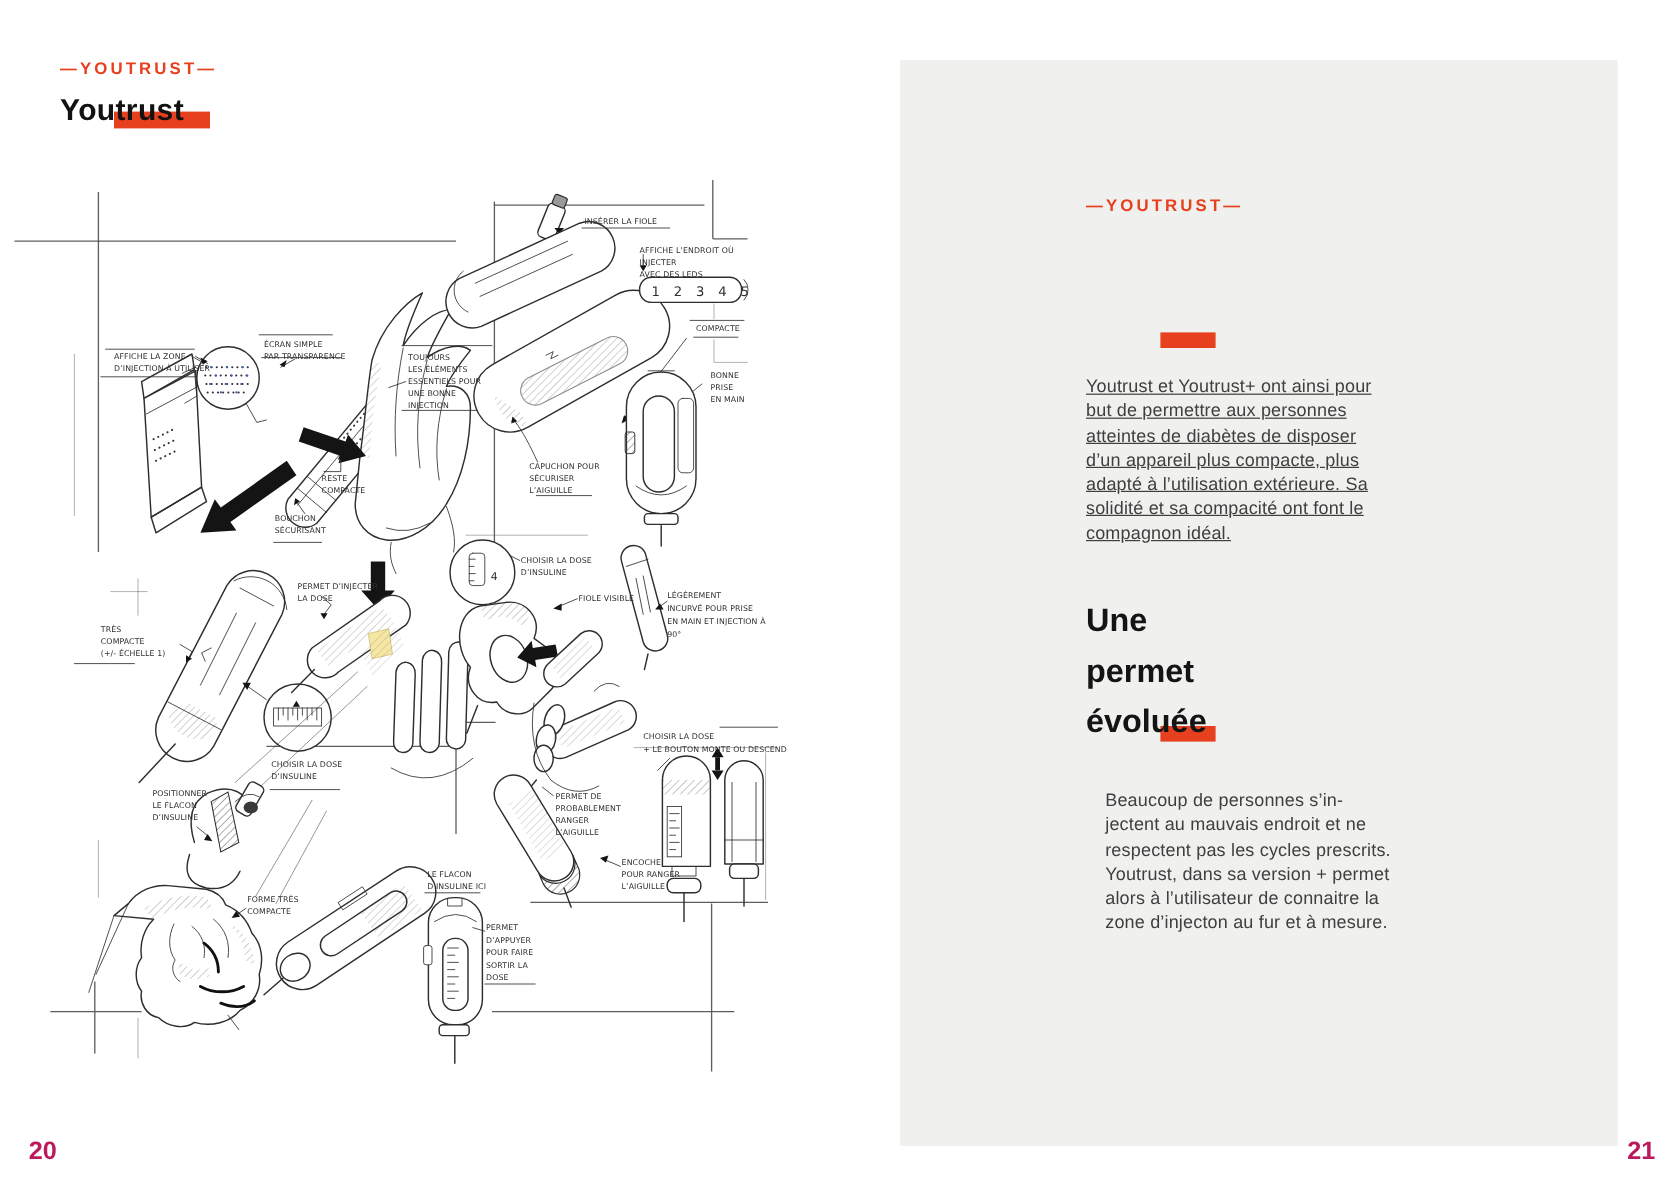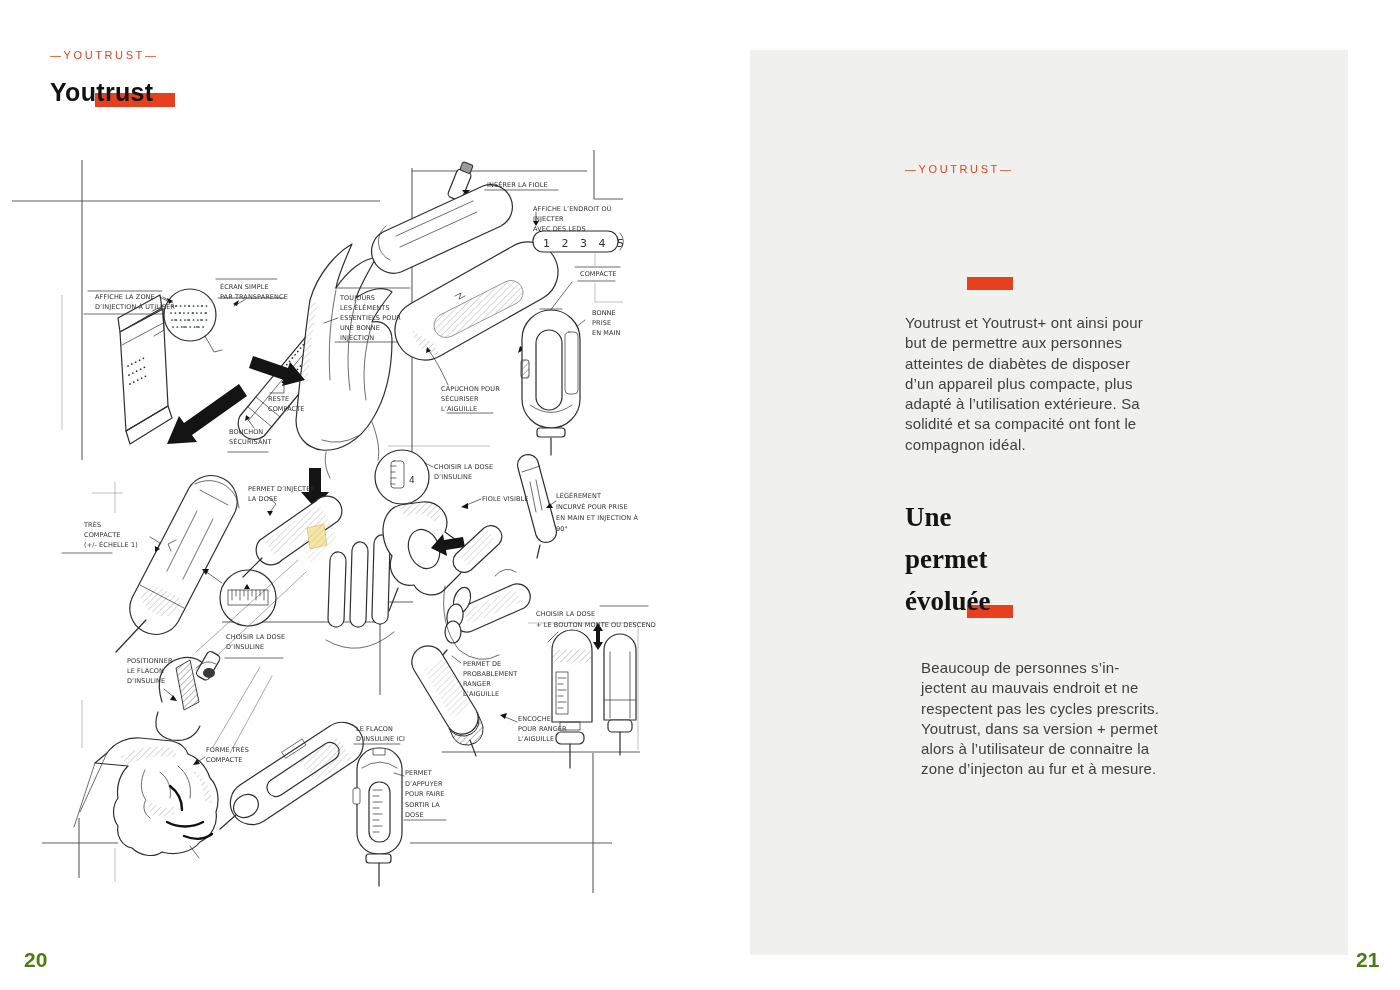--- a/index.html
+++ b/index.html
@@ -1,27 +1,27 @@
 <!DOCTYPE html>
 <html style="--accent: #e6401e; --panel: #f0f0ee; --sketch_blue: #3b5fa0; --sketch_yellow: #f5e7a3;"><head>
 <meta charset="utf-8">
 <style>
   html,body{margin:0;padding:0;background:#ffffff;}
   .page{position:relative;width:1400px;height:990px;background:#fff;overflow:hidden;
         font-family:"Liberation Sans",sans-serif;color:#1a1a1a;}
   .abs{position:absolute;}
-  .brand{font-weight:normal;font-size:11px;letter-spacing:2.6px;color:var(--accent,#e6401e);white-space:nowrap;}
+  .brand{font-weight:bold;font-size:14px;letter-spacing:2.6px;color:var(--accent,#e6401e);white-space:nowrap;}
   .doc-title{left:50px;top:78px;font-size:25px;font-weight:bold;color:#121212;z-index:2;letter-spacing:.3px;}
   .bar{background:var(--accent,#e6401e);z-index:1;}
   .panel{left:750px;top:50px;width:598px;height:905px;background:var(--panel,#f0f0ee);}
   .heading{left:155px;font-size:27px;font-weight:bold;color:#141414;z-index:2;}
   .heading div{height:42px;line-height:42px;}
   .para{left:155px;width:300px;font-size:15px;line-height:20.3px;color:#3f3f3f;
         white-space:pre-line;letter-spacing:.15px;z-index:2;}
-  .pagenum{font-size:21px;font-weight:bold;color:#4d7c0f;}
+  .pagenum{font-size:21px;font-weight:bold;color:#be185d;}
   
   svg text.ann{font-size:6.5px;fill:#2f2f2f;letter-spacing:.1px;font-family:"DejaVu Sans",sans-serif;}
   svg text.num{font-size:11px;fill:#2f2f2f;font-family:"DejaVu Sans",sans-serif;letter-spacing:4px;}
   svg text.num4{font-size:9px;fill:#2f2f2f;font-family:"DejaVu Sans",sans-serif;}
   .ink{stroke:#2e2e2e;fill:none;stroke-width:1.2;stroke-linecap:round;stroke-linejoin:round;}
   .thin{stroke:#2e2e2e;fill:none;stroke-width:.7;stroke-linecap:round;}
   .frame{stroke:#4b4b4b;fill:none;stroke-width:1.1;opacity:.9;}
   .framel{stroke:#6a6a6a;fill:none;stroke-width:.8;opacity:.55;}
   .fillw{fill:#ffffff;}
   .dark{fill:#141414;stroke:none;}
@@ -309,30 +309,30 @@
       <text class="ann" x="356" y="731"><tspan x="356" dy="0">LE FLACON</tspan><tspan x="356" dy="10">D’INSULINE ICI</tspan></text>
       <text class="ann" x="405" y="775"><tspan x="405" dy="0">PERMET</tspan><tspan x="405" dy="10.5">D’APPUYER</tspan><tspan x="405" dy="10.5">POUR FAIRE</tspan><tspan x="405" dy="10.5">SORTIR LA</tspan><tspan x="405" dy="10.5">DOSE</tspan></text>
     </g>
   </svg>
 
   <section class="abs panel">
     <div class="abs brand" style="left:155px;top:113px;">—YOUTRUST—</div>
 
     <div class="abs bar" style="left:217px;top:227px;width:46px;height:13px;"></div>
 
-    <p class="abs para" style="top:263px;margin:0;">Youtrust et Youtrust+ ont ainsi pour
+    <p class="abs para" style="top:263px;margin:0;text-decoration:underline;">Youtrust et Youtrust+ ont ainsi pour
 but de permettre aux personnes
 atteintes de diabètes de disposer
 d’un appareil plus compacte, plus
 adapté à l’utilisation extérieure. Sa
 solidité et sa compacité ont font le
 compagnon idéal.</p>
 
     <div class="abs bar" style="left:217px;top:555px;width:46px;height:13px;"></div>
-    <div class="abs heading" style="top:446px;font-family:Liberation Serif, serif;">
+    <div class="abs heading" style="top:446px;">
       <div>Une</div>
       <div>permet</div>
       <div>évoluée</div>
     </div>
 
     <p class="abs para" style="top:592px;margin:16px;">Beaucoup de personnes s’in-
 jectent au mauvais endroit et ne
 respectent pas les cycles prescrits.
 Youtrust, dans sa version + permet
 alors à l’utilisateur de connaitre la

